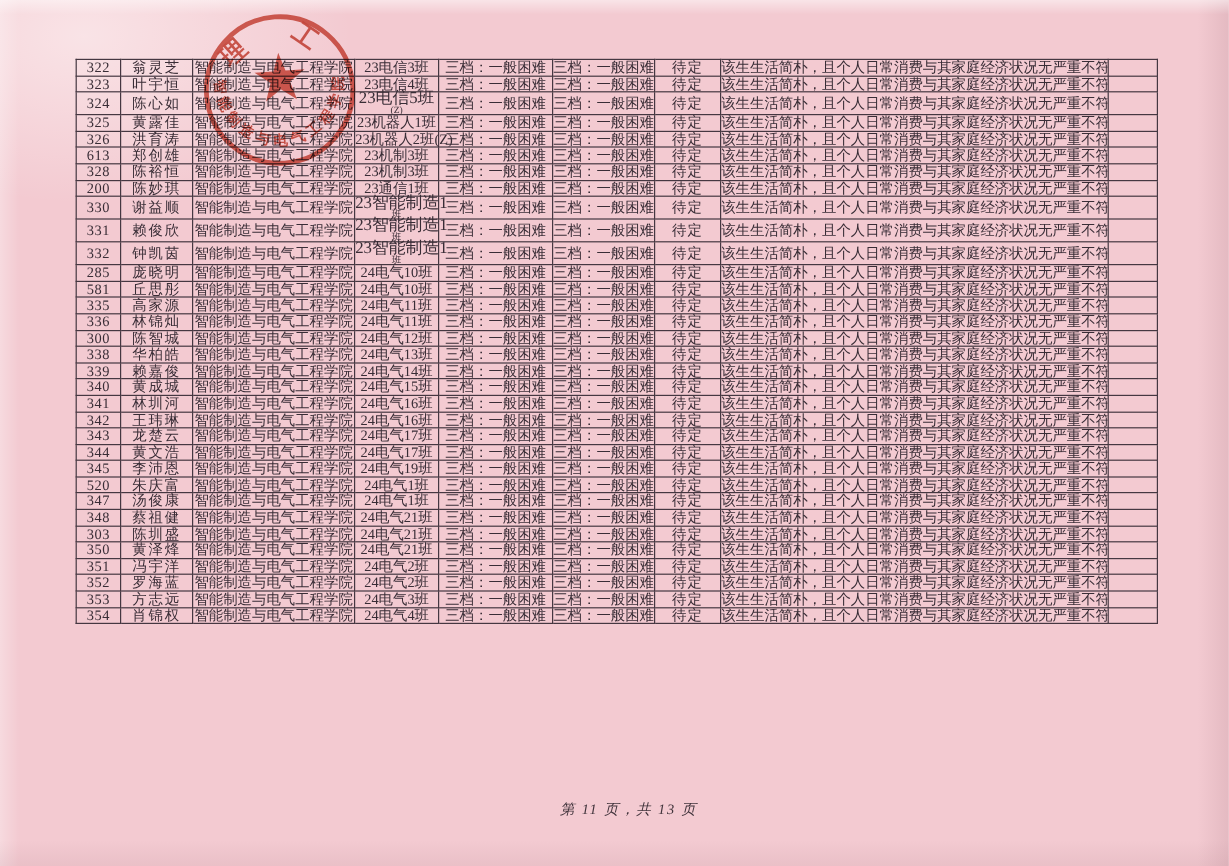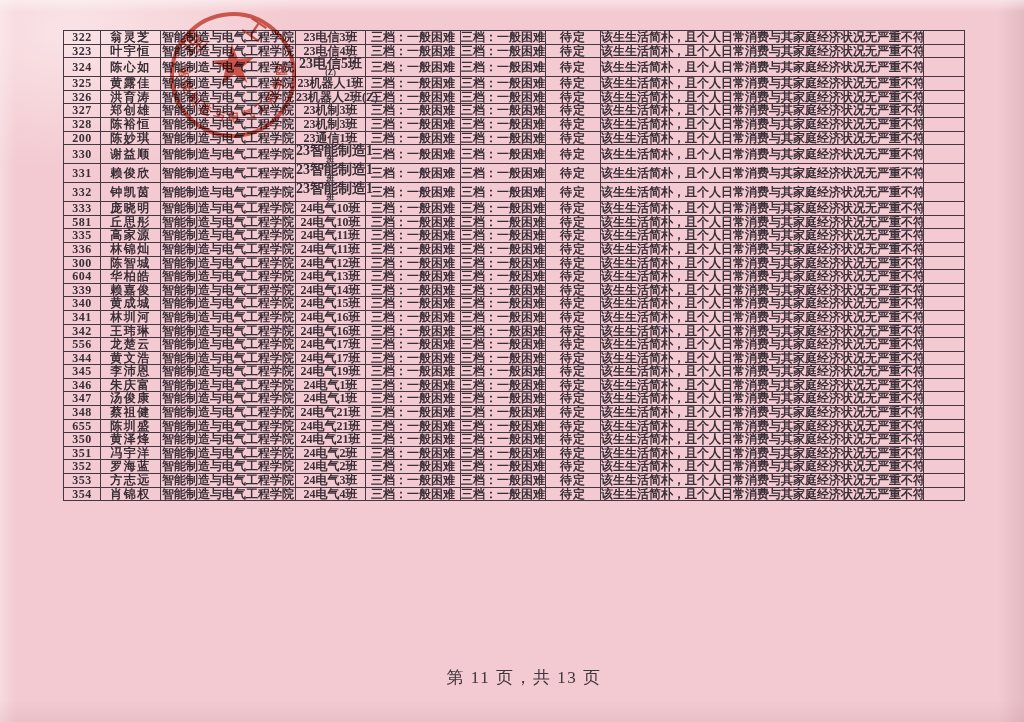--- a/index.html
+++ b/index.html
@@ -8,22 +8,22 @@
     font-family:"Liberation Serif","DejaVu Serif",serif;
     background-color:#f3cad1;
     background-image:
       radial-gradient(ellipse 320px 200px at 70px 30px, rgba(255,248,248,.55), rgba(255,255,255,0) 70%),
       linear-gradient(to bottom, rgba(255,255,255,.5), rgba(255,255,255,0) 12px),
       linear-gradient(to left, rgba(150,100,112,.16), rgba(0,0,0,0) 26px),
       linear-gradient(to top, rgba(150,100,112,.10), rgba(0,0,0,0) 22px),
       linear-gradient(to right, rgba(255,255,255,.30), rgba(255,255,255,0) 16px);
   }
   table.roster{
-    position:absolute;left:63px;top:30px;width:901px;height:436px;
-    border-collapse:collapse;table-layout:fixed;z-index:1;font-weight:bold;
+    position:absolute;left:63px;top:49px;width:901px;height:436px;
+    border-collapse:collapse;table-layout:fixed;z-index:1;
   }
   table.roster td{
     border:1px solid #453741;padding:0;margin:0;
     text-align:center;vertical-align:middle;
     color:#392d36;font-size:12px;line-height:1.05;
   }
   td.col-no{font-size:13px;letter-spacing:.5px;}
   td.col-name{font-size:12.5px;letter-spacing:1.5px;}
   td.col-college{font-size:12px;white-space:nowrap;}
   td.col-class{font-size:12.5px;white-space:nowrap;overflow:visible;}
@@ -35,21 +35,21 @@
   td.col-note{}
   .seal{
     position:absolute;left:164px;top:6px;width:138px;height:138px;z-index:3;
     mix-blend-mode:multiply;opacity:.85;transform:rotate(-4deg);
     pointer-events:none;
   }
   .seal-top-text{font-family:"Liberation Serif","DejaVu Serif",serif;font-size:21px;font-weight:bold;letter-spacing:15px;}
   .seal-bottom-text{font-family:"Liberation Serif","DejaVu Serif",serif;font-size:12px;font-weight:bold;letter-spacing:4px;}
   .page-footer{
     position:absolute;left:24px;top:666px;width:1000px;height:18px;z-index:2;
-    text-align:center;color:#41343c;font-size:17px;letter-spacing:1.5px;
+    text-align:center;color:#41343c;font-size:12px;letter-spacing:1.5px;font-style:italic;
   }
 </style>
 </head>
 <body>
 
 <table class="roster">
   <colgroup>
     <col style="width:37px">
       <col style="width:60px">
       <col style="width:135px">
@@ -113,21 +113,21 @@
         <td class="col-name">洪育涛</td>
         <td class="col-college">智能制造与电气工程学院</td>
         <td class="col-class">23机器人2班(Z)</td>
         <td class="col-tier">三档：一般困难</td>
         <td class="col-tier">三档：一般困难</td>
         <td class="col-status">待定</td>
         <td class="col-comment">该生生活简朴，且个人日常消费与其家庭经济状况无严重不符。</td>
         <td class="col-note"></td>
       </tr>
       <tr>
-        <td class="col-no">327</td>
+        <td class="col-no">613</td>
         <td class="col-name">郑创雄</td>
         <td class="col-college">智能制造与电气工程学院</td>
         <td class="col-class">23机制3班</td>
         <td class="col-tier">三档：一般困难</td>
         <td class="col-tier">三档：一般困难</td>
         <td class="col-status">待定</td>
         <td class="col-comment">该生生活简朴，且个人日常消费与其家庭经济状况无严重不符。</td>
         <td class="col-note"></td>
       </tr>
       <tr>
@@ -188,21 +188,21 @@
           <div class="class-l1">23智能制造1</div>
           <div class="class-l2">班</div>
         </td>
         <td class="col-tier">三档：一般困难</td>
         <td class="col-tier">三档：一般困难</td>
         <td class="col-status">待定</td>
         <td class="col-comment">该生生活简朴，且个人日常消费与其家庭经济状况无严重不符。</td>
         <td class="col-note"></td>
       </tr>
       <tr>
-        <td class="col-no">333</td>
+        <td class="col-no">285</td>
         <td class="col-name">庞晓明</td>
         <td class="col-college">智能制造与电气工程学院</td>
         <td class="col-class">24电气10班</td>
         <td class="col-tier">三档：一般困难</td>
         <td class="col-tier">三档：一般困难</td>
         <td class="col-status">待定</td>
         <td class="col-comment">该生生活简朴，且个人日常消费与其家庭经济状况无严重不符。</td>
         <td class="col-note"></td>
       </tr>
       <tr>
@@ -243,21 +243,21 @@
         <td class="col-name">陈智城</td>
         <td class="col-college">智能制造与电气工程学院</td>
         <td class="col-class">24电气12班</td>
         <td class="col-tier">三档：一般困难</td>
         <td class="col-tier">三档：一般困难</td>
         <td class="col-status">待定</td>
         <td class="col-comment">该生生活简朴，且个人日常消费与其家庭经济状况无严重不符。</td>
         <td class="col-note"></td>
       </tr>
       <tr>
-        <td class="col-no">604</td>
+        <td class="col-no">338</td>
         <td class="col-name">华柏皓</td>
         <td class="col-college">智能制造与电气工程学院</td>
         <td class="col-class">24电气13班</td>
         <td class="col-tier">三档：一般困难</td>
         <td class="col-tier">三档：一般困难</td>
         <td class="col-status">待定</td>
         <td class="col-comment">该生生活简朴，且个人日常消费与其家庭经济状况无严重不符。</td>
         <td class="col-note"></td>
       </tr>
       <tr>
@@ -298,21 +298,21 @@
         <td class="col-name">王玮琳</td>
         <td class="col-college">智能制造与电气工程学院</td>
         <td class="col-class">24电气16班</td>
         <td class="col-tier">三档：一般困难</td>
         <td class="col-tier">三档：一般困难</td>
         <td class="col-status">待定</td>
         <td class="col-comment">该生生活简朴，且个人日常消费与其家庭经济状况无严重不符。</td>
         <td class="col-note"></td>
       </tr>
       <tr>
-        <td class="col-no">556</td>
+        <td class="col-no">343</td>
         <td class="col-name">龙楚云</td>
         <td class="col-college">智能制造与电气工程学院</td>
         <td class="col-class">24电气17班</td>
         <td class="col-tier">三档：一般困难</td>
         <td class="col-tier">三档：一般困难</td>
         <td class="col-status">待定</td>
         <td class="col-comment">该生生活简朴，且个人日常消费与其家庭经济状况无严重不符。</td>
         <td class="col-note"></td>
       </tr>
       <tr>
@@ -331,21 +331,21 @@
         <td class="col-name">李沛恩</td>
         <td class="col-college">智能制造与电气工程学院</td>
         <td class="col-class">24电气19班</td>
         <td class="col-tier">三档：一般困难</td>
         <td class="col-tier">三档：一般困难</td>
         <td class="col-status">待定</td>
         <td class="col-comment">该生生活简朴，且个人日常消费与其家庭经济状况无严重不符。</td>
         <td class="col-note"></td>
       </tr>
       <tr>
-        <td class="col-no">346</td>
+        <td class="col-no">520</td>
         <td class="col-name">朱庆富</td>
         <td class="col-college">智能制造与电气工程学院</td>
         <td class="col-class">24电气1班</td>
         <td class="col-tier">三档：一般困难</td>
         <td class="col-tier">三档：一般困难</td>
         <td class="col-status">待定</td>
         <td class="col-comment">该生生活简朴，且个人日常消费与其家庭经济状况无严重不符。</td>
         <td class="col-note"></td>
       </tr>
       <tr>
@@ -364,21 +364,21 @@
         <td class="col-name">蔡祖健</td>
         <td class="col-college">智能制造与电气工程学院</td>
         <td class="col-class">24电气21班</td>
         <td class="col-tier">三档：一般困难</td>
         <td class="col-tier">三档：一般困难</td>
         <td class="col-status">待定</td>
         <td class="col-comment">该生生活简朴，且个人日常消费与其家庭经济状况无严重不符。</td>
         <td class="col-note"></td>
       </tr>
       <tr>
-        <td class="col-no">655</td>
+        <td class="col-no">303</td>
         <td class="col-name">陈圳盛</td>
         <td class="col-college">智能制造与电气工程学院</td>
         <td class="col-class">24电气21班</td>
         <td class="col-tier">三档：一般困难</td>
         <td class="col-tier">三档：一般困难</td>
         <td class="col-status">待定</td>
         <td class="col-comment">该生生活简朴，且个人日常消费与其家庭经济状况无严重不符。</td>
         <td class="col-note"></td>
       </tr>
       <tr>

